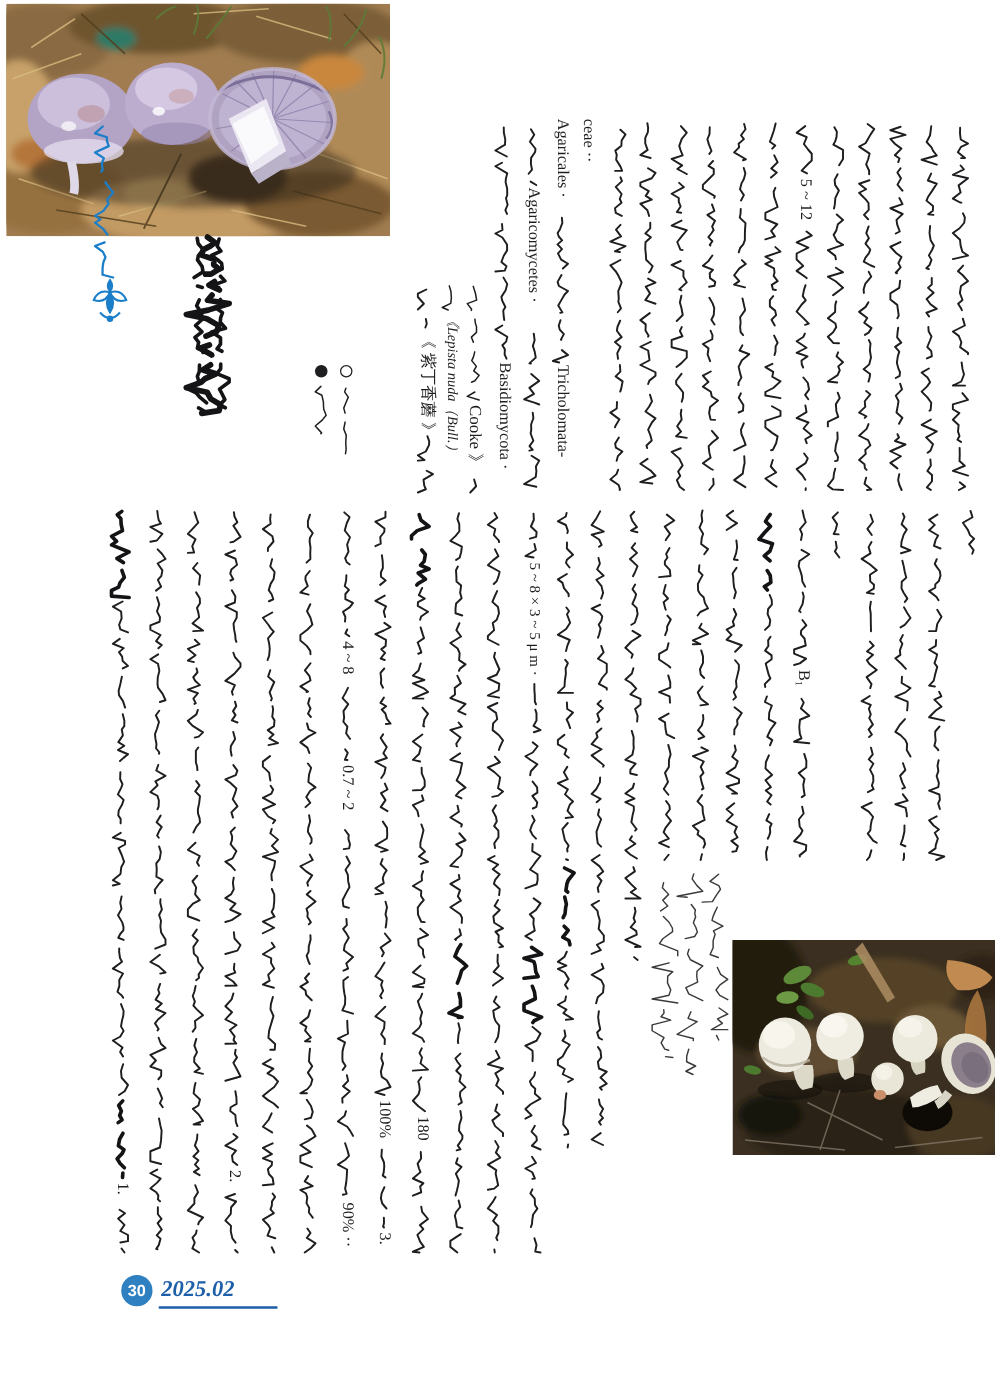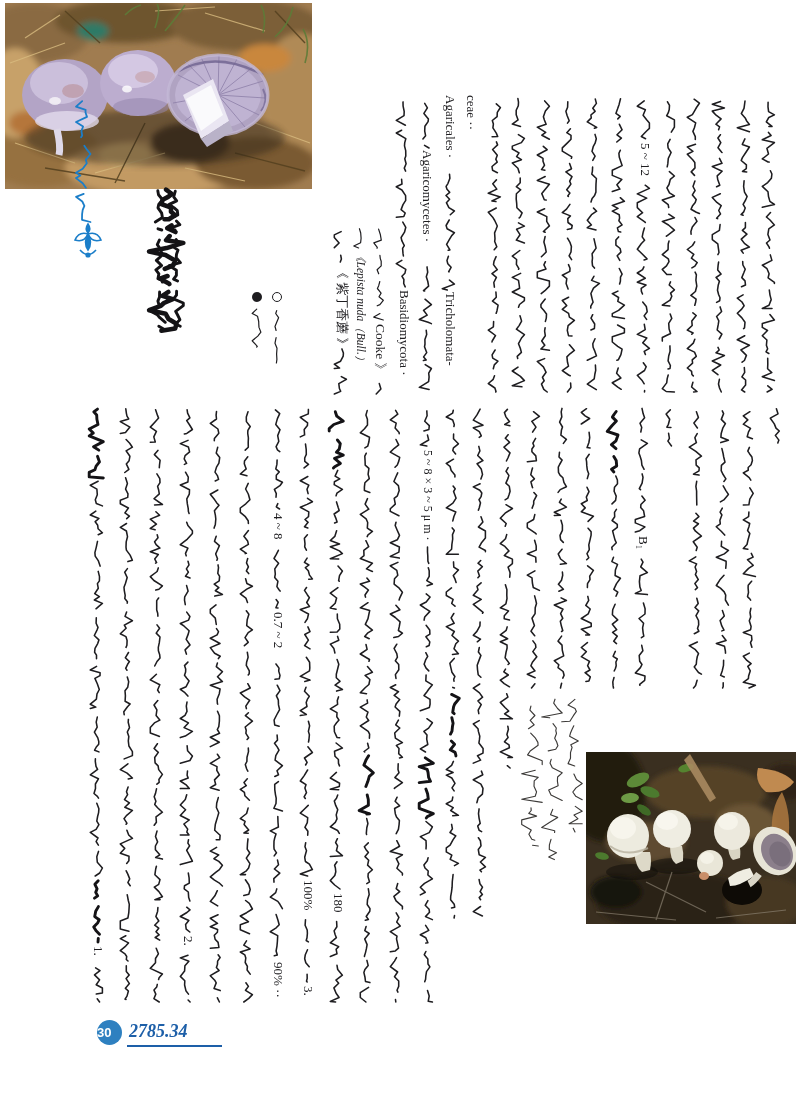--- a/index.html
+++ b/index.html
@@ -9,21 +9,21 @@
   .abs{position:absolute;}
   .token{position:absolute;transform-origin:0 0;transform:rotate(90deg);
          white-space:nowrap;color:#1e1d20;font-family:"Liberation Serif",serif;line-height:1;}
   .token.italic{font-style:italic;}
   .bullet{position:absolute;width:10px;height:10px;border-radius:50%;}
   .bullet.filled{background:#1e1d20;}
   .bullet.hollow{border:1.6px solid #1e1d20;background:#fff;width:8px;height:8px;}
   #footer{position:absolute;left:97px;top:1018px;height:34px;}
   #page-badge{position:absolute;left:0px;top:2px;width:25px;height:25px;border-radius:50%;
       background:#2e80c0;color:#fff;font-family:"Liberation Sans",sans-serif;
-      font-size:13px;font-weight:bold;line-height:25px;}
+      font-size:13px;font-weight:bold;text-align:center;line-height:25px;}
   #issue{position:absolute;left:32px;top:3px;font-family:"Liberation Serif",serif;
       font-style:italic;font-weight:bold;font-size:18px;color:#1d5fa8;}
   #issue-line{position:absolute;left:30px;top:27px;width:95px;height:2px;background:#1d5fa8;}
 </style>
 </head>
 <body>
 
 <div id="page">
 
   <svg class="abs" style="left:5px;top:3px" width="307" height="186" viewBox="0 0 307 186">
@@ -295,21 +295,21 @@
       <path d="M10 28 q8 9 16 0"></path>
       <circle cx="18" cy="33" r="1.8" fill="#1b7ec9"></circle>
     </g>
   </svg>
 
   <span class="bullet filled abs" style="left:252px;top:292px"></span>
   <span class="bullet hollow abs" style="left:272px;top:292px"></span>
 
   <div id="footer">
     <div id="page-badge">30</div>
-    <div id="issue">2785.34</div>
+    <div id="issue">2025.02</div>
     <div id="issue-line"></div>
   </div>
 <span class="token" style="left: 457.06px; top: 95px; font-size: 13px;">Agaricales ·</span>
     <span class="token" style="left: 478.06px; top: 95px; font-size: 13px;">ceae ··</span>
     <span class="token" style="left: 457.06px; top: 292px; font-size: 13px;">Tricholomata-</span>
     <span class="token" style="left: 434.06px; top: 150px; font-size: 13px;">Agaricomycetes ·</span>
     <span class="token" style="left: 411.06px; top: 290px; font-size: 13px;">Basidiomycota ·</span>
     <span class="token" style="left: 387.37px; top: 324px; font-size: 13.5px;">Cooke 》</span>
     <span class="token italic" style="left: 366.13px; top: 250px; font-size: 11.5px;">《Lepista nuda（Bull.）</span>
     <span class="token" style="left: 349.06px; top: 266px; font-size: 13px;">《 紫丁香蘑 》</span>

